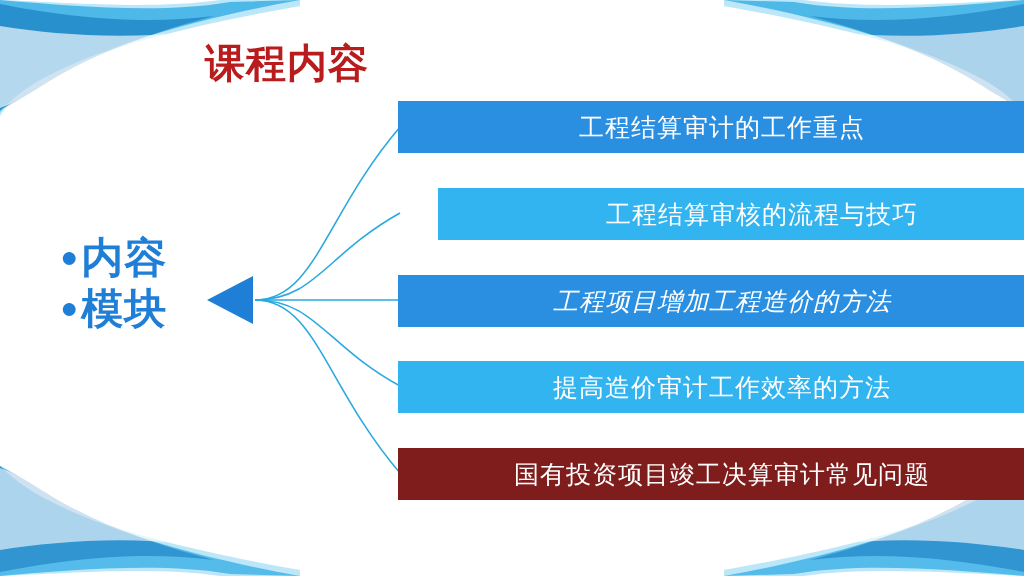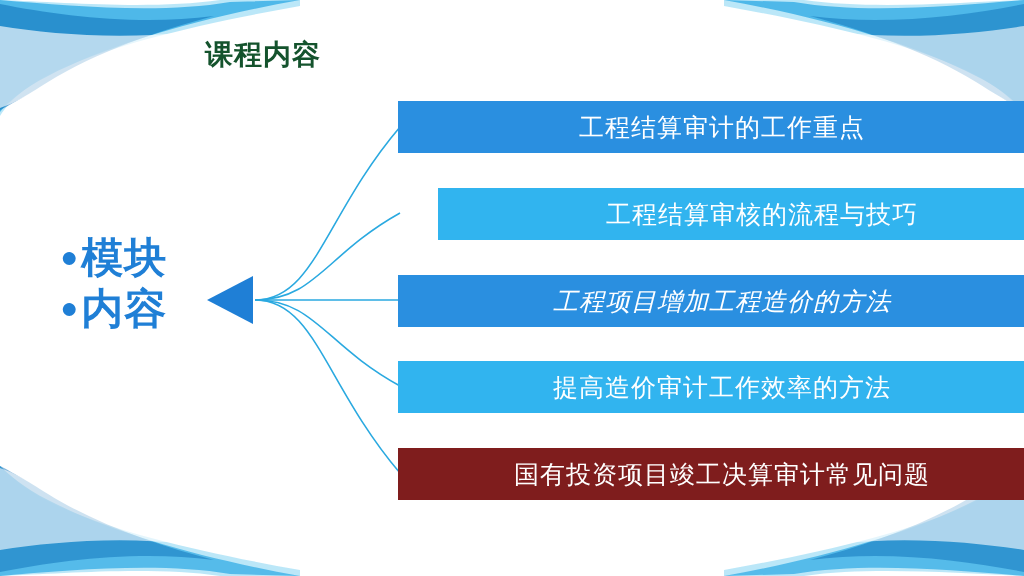--- a/index.html
+++ b/index.html
@@ -26,23 +26,23 @@
   }
   #deco-top-left  { left: 0;   top: 0;    width: 300px; height: 120px; }
   #deco-top-right { right: 0;  top: 0;    width: 300px; height: 120px; }
   #deco-bot-left  { left: 0;   bottom: 0; width: 300px; height: 110px; }
   #deco-bot-right { right: 0;  bottom: 0; width: 300px; height: 110px; }
 
   #slide-title {
     position: absolute;
     left: 205px;
     top: 36px;
-    font-size: 28px;
+    font-size: 40px;
     font-weight: bold;
-    color: #14532d;
+    color: #b91c1c;
     letter-spacing: 1px;
     white-space: nowrap;
   }
 
   #left-label {
     position: absolute;
     left: 60px;
     top: 232px;
     width: 150px;
     color: #1f7fd6;
@@ -121,22 +121,22 @@
     <path d="M300,110 L0,110 C70,96 150,76 214,52 C260,34 286,14 300,0 Z" fill="#ffffff"></path>
     <path d="M300,110 C240,108 150,100 80,110 L0,110 L0,104 C90,88 180,68 242,40 C272,26 290,10 300,0 Z" fill="#b7e6f8" opacity="0.95"></path>
     <path d="M300,110 C230,104 140,96 70,108 L0,110 C100,92 190,66 252,34 C276,22 292,8 300,0 Z" fill="#29a8e4" opacity="0.7"></path>
     <path d="M300,106 C240,94 160,84 86,94 C140,80 204,58 252,28 C274,14 292,4 300,0 Z" fill="#0b6fb8" opacity="0.5"></path>
     <path d="M300,84 C250,76 180,70 114,78 C170,64 226,44 266,18 C280,10 294,4 300,2 Z" fill="#ffffff" opacity="0.6"></path>
   </svg>
 
   <div id="slide-title">课程内容</div>
 
   <div id="left-label" style="color: rgb(31, 127, 214);">
+    <span class="bullet-row"><span class="bullet">●</span><span>内容</span></span>
     <span class="bullet-row"><span class="bullet">●</span><span>模块</span></span>
-    <span class="bullet-row"><span class="bullet">●</span><span>内容</span></span>
   </div>
 
   <svg id="connector-svg" viewBox="0 0 230 400" preserveAspectRatio="none">
     <g fill="none" stroke="#2aa9e0" stroke-width="1.6">
       <path d="M60,205 C120,205 130,120 205,32"></path>
       <path d="M60,205 C120,205 130,160 205,118"></path>
       <path d="M60,205 C130,205 160,205 205,205"></path>
       <path d="M60,205 C120,205 130,250 205,291"></path>
       <path d="M60,205 C120,205 130,290 205,378"></path>
     </g>

